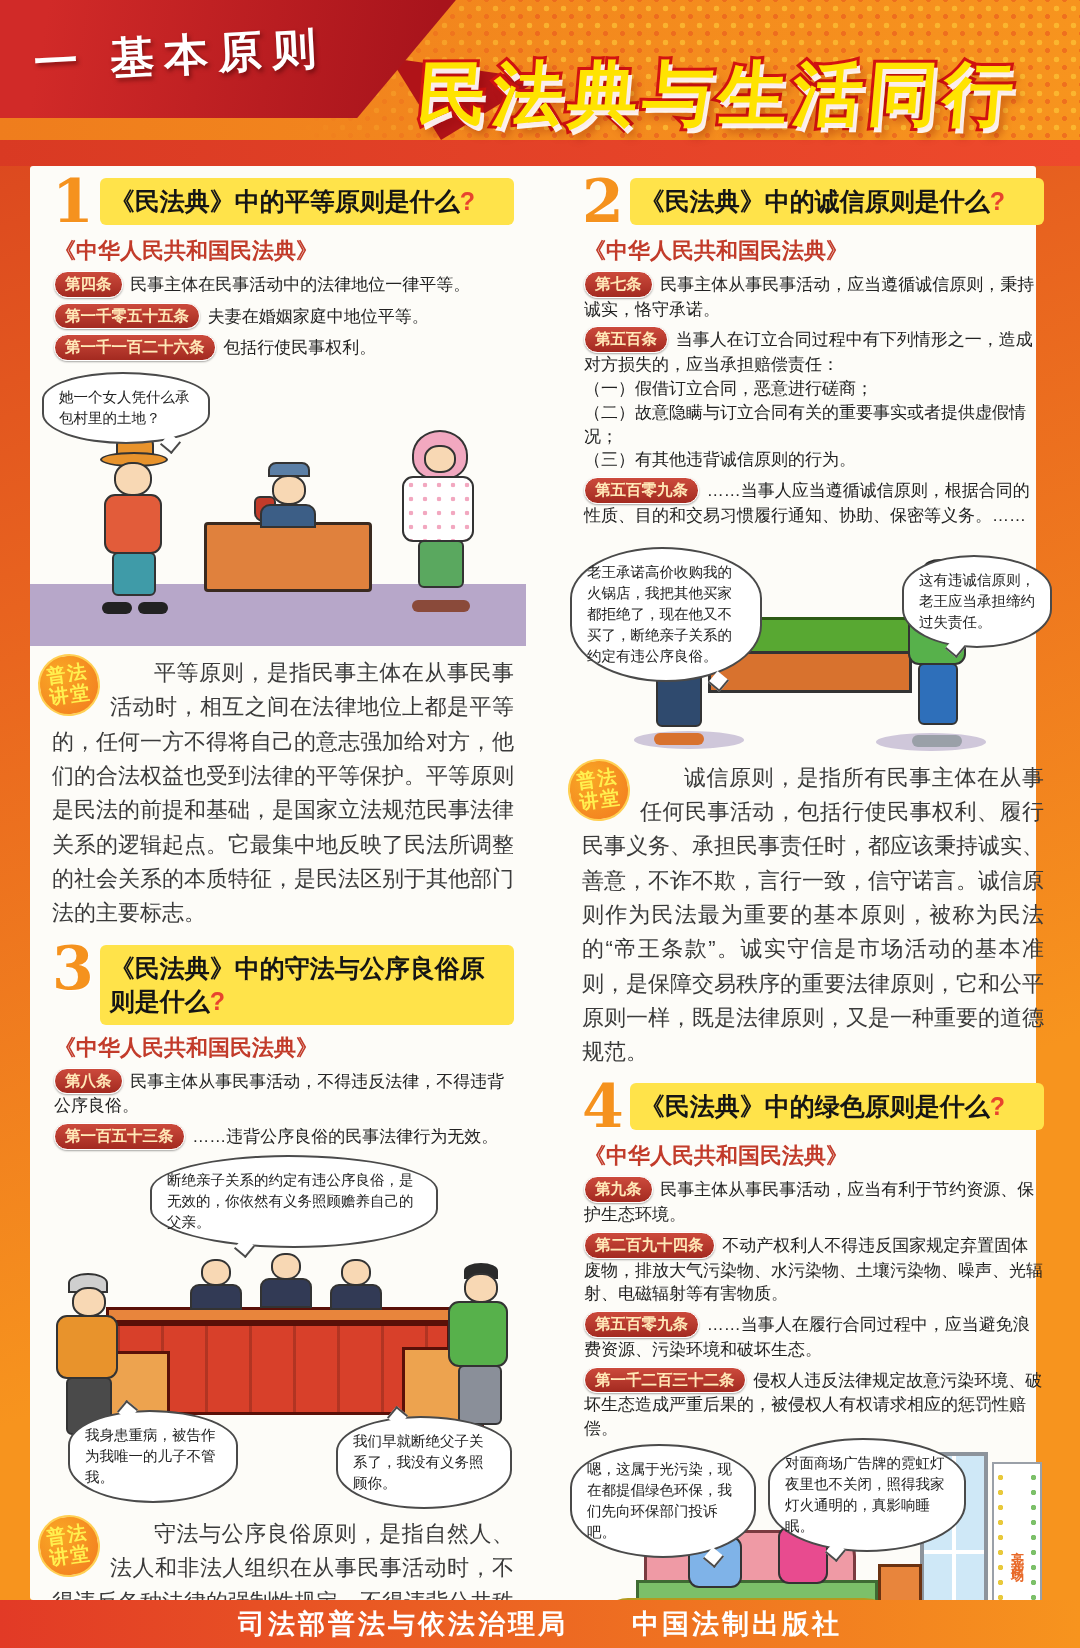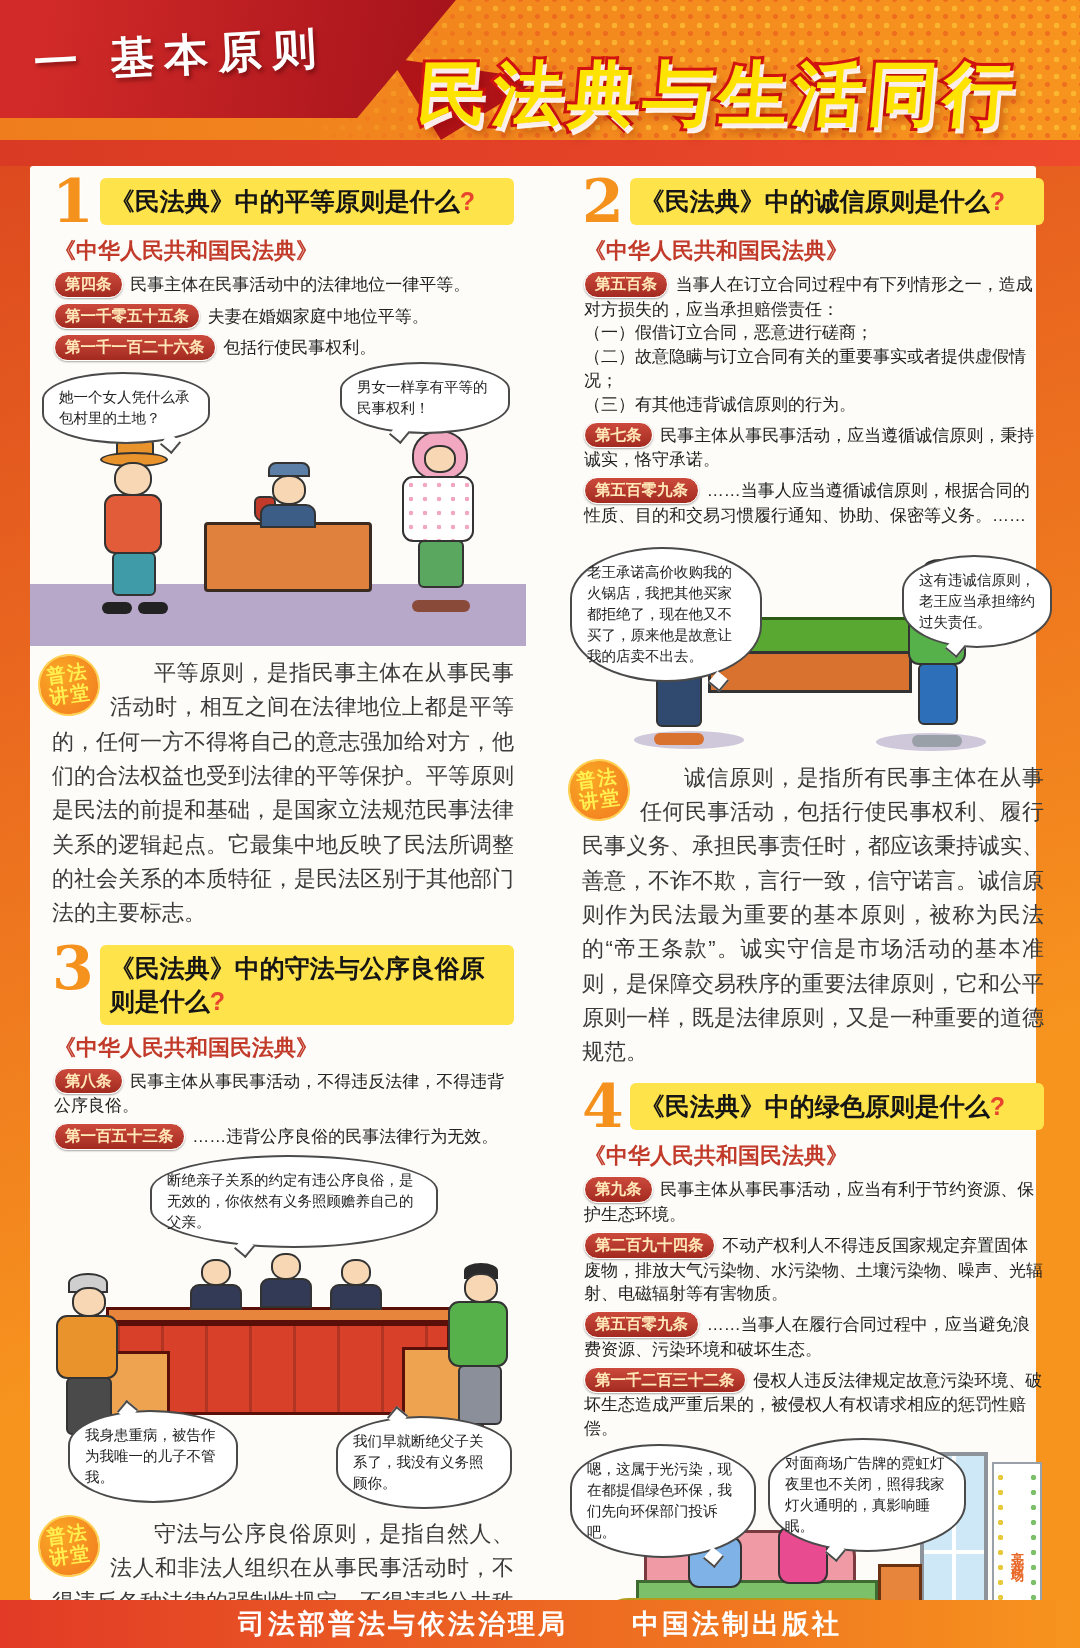--- a/index.html
+++ b/index.html
@@ -141,21 +141,20 @@
         </div>
 
         <div class="shape" style="left:342px;bottom:44px;width:100px;height:172px">
           <div class="shape" style="top:0;left:18px;width:56px;height:50px;background:#f2a8c0;border:2px solid #333;border-radius:50% 50% 42% 42%"></div>
           <div class="head-c" style="top:15px;left:30px;width:32px;height:28px"></div>
           <div class="torso" style="top:46px;left:8px;width:72px;height:66px;background:#fff;background-image:radial-gradient(#f2a8c0 2px,transparent 2.6px);background-size:14px 14px"></div>
           <div class="legs" style="top:110px;left:24px;width:46px;height:48px;background:#5aa85f"></div>
           <div class="shape" style="bottom:-10px;left:18px;width:58px;height:12px;background:#8a4a3a;border-radius:8px"></div>
         </div>
         <div class="bubble tail-right" style="left:-10px;top:6px;width:168px">她一个女人凭什么承包村里的土地？</div>
-        <div class="bubble" style="right:4px;top:-4px;width:170px">男女一样享有平等的民事权利！</div>
       </div>
 
       <div class="lecture">
         <div class="lecture-badge">
             <span>普法</span>
             <span>讲堂</span>
           </div>
         <p class="lecture-text">平等原则，是指民事主体在从事民事活动时，相互之间在法律地位上都是平等的，任何一方不得将自己的意志强加给对方，他们的合法权益也受到法律的平等保护。平等原则是民法的前提和基础，是国家立法规范民事法律关系的逻辑起点。它最集中地反映了民法所调整的社会关系的本质特征，是民法区别于其他部门法的主要标志。</p>
       </div>
     </section>
@@ -218,25 +217,25 @@
   </div>
 
   <div class="col col-right">
 
     <section>
       <div class="sec-head">
         <div class="sec-num">2</div>
         <h2 class="sec-title"><span>《民法典》中的诚信原则是什么</span><span class="qmark">?</span></h2>
       </div>
       <div class="law-title">《中华人民共和国民法典》</div>
+      <p class="art"><span class="badge">第七条</span> <span class="art-text">民事主体从事民事活动，应当遵循诚信原则，秉持诚实，恪守承诺。</span></p>
       <p class="art"><span class="badge">第五百条</span> <span class="art-text">当事人在订立合同过程中有下列情形之一，造成对方损失的，应当承担赔偿责任：
 （一）假借订立合同，恶意进行磋商；
 （二）故意隐瞒与订立合同有关的重要事实或者提供虚假情况；
 （三）有其他违背诚信原则的行为。</span></p>
-      <p class="art"><span class="badge">第七条</span> <span class="art-text">民事主体从事民事活动，应当遵循诚信原则，秉持诚实，恪守承诺。</span></p>
       <p class="art"><span class="badge">第五百零九条</span> <span class="art-text">……当事人应当遵循诚信原则，根据合同的性质、目的和交易习惯履行通知、协助、保密等义务。……</span></p>
 
       <div class="scene" style="height:218px">
         <div class="shadow-e" style="left:52px;bottom:2px;width:110px;height:18px"></div>
         <div class="shadow-e" style="right:58px;bottom:0;width:110px;height:18px"></div>
         <div class="shape" style="left:116px;bottom:96px;width:224px;height:38px;background:#58a832;border:3px solid #2c5a14;border-radius:22px"></div>
         <div class="shape" style="left:126px;bottom:58px;width:204px;height:42px;background:#d8722e;border:3px solid #333"></div>
 
         <div class="shape" style="left:58px;bottom:10px;width:80px;height:178px">
           <div class="shape" style="top:0;left:24px;width:34px;height:16px;background:#2a2a2a;border-radius:50% 50% 0 0"></div>
@@ -246,21 +245,21 @@
           <div class="shape" style="bottom:-4px;left:14px;width:50px;height:12px;background:#d8722e;border-radius:8px"></div>
         </div>
 
         <div class="shape" style="right:66px;bottom:8px;width:76px;height:184px">
           <div class="shape" style="top:0;left:22px;width:32px;height:15px;background:#2a2a2a;border-radius:50% 50% 0 0"></div>
           <div class="head-c" style="top:9px;left:22px;width:32px;height:29px"></div>
           <div class="torso" style="top:36px;left:6px;width:58px;height:70px;background:#57b14b"></div>
           <div class="legs" style="top:104px;left:16px;width:40px;height:62px;background:#2e6fba"></div>
           <div class="shape" style="bottom:-4px;left:10px;width:50px;height:12px;background:#9aa0a8;border-radius:8px"></div>
         </div>
-        <div class="bubble tail-right" style="left:-12px;top:14px;width:192px">老王承诺高价收购我的火锅店，我把其他买家都拒绝了，现在他又不买了，原来他是故意让我的店卖不出去。</div>
+        <div class="bubble tail-right" style="left:-12px;top:14px;width:192px">老王承诺高价收购我的火锅店，我把其他买家都拒绝了，现在他又不买了，断绝亲子关系的约定有违公序良俗。</div>
         <div class="bubble" style="right:-8px;top:22px;width:150px">这有违诚信原则，老王应当承担缔约过失责任。</div>
       </div>
 
       <div class="lecture">
         <div class="lecture-badge">
             <span>普法</span>
             <span>讲堂</span>
           </div>
         <p class="lecture-text">诚信原则，是指所有民事主体在从事任何民事活动，包括行使民事权利、履行民事义务、承担民事责任时，都应该秉持诚实、善意，不诈不欺，言行一致，信守诺言。诚信原则作为民法最为重要的基本原则，被称为民法的“帝王条款”。诚实守信是市场活动的基本准则，是保障交易秩序的重要法律原则，它和公平原则一样，既是法律原则，又是一种重要的道德规范。</p>
       </div>

